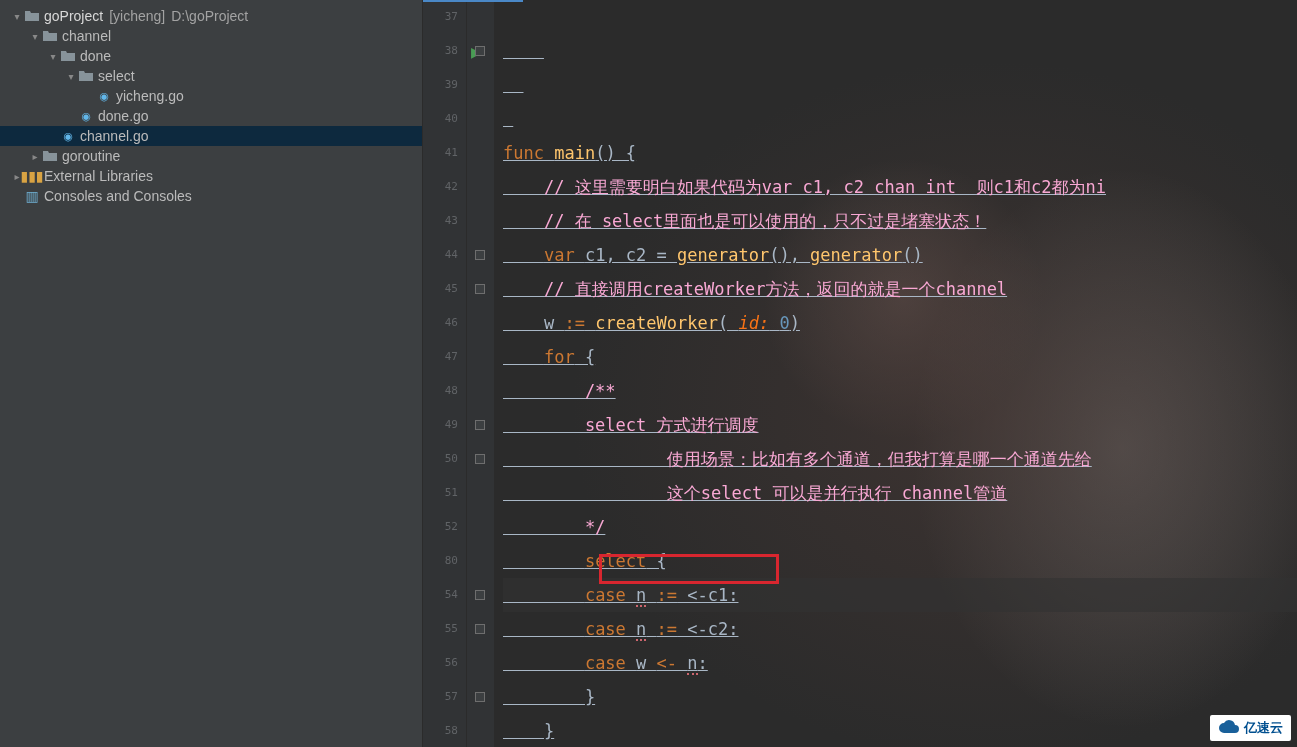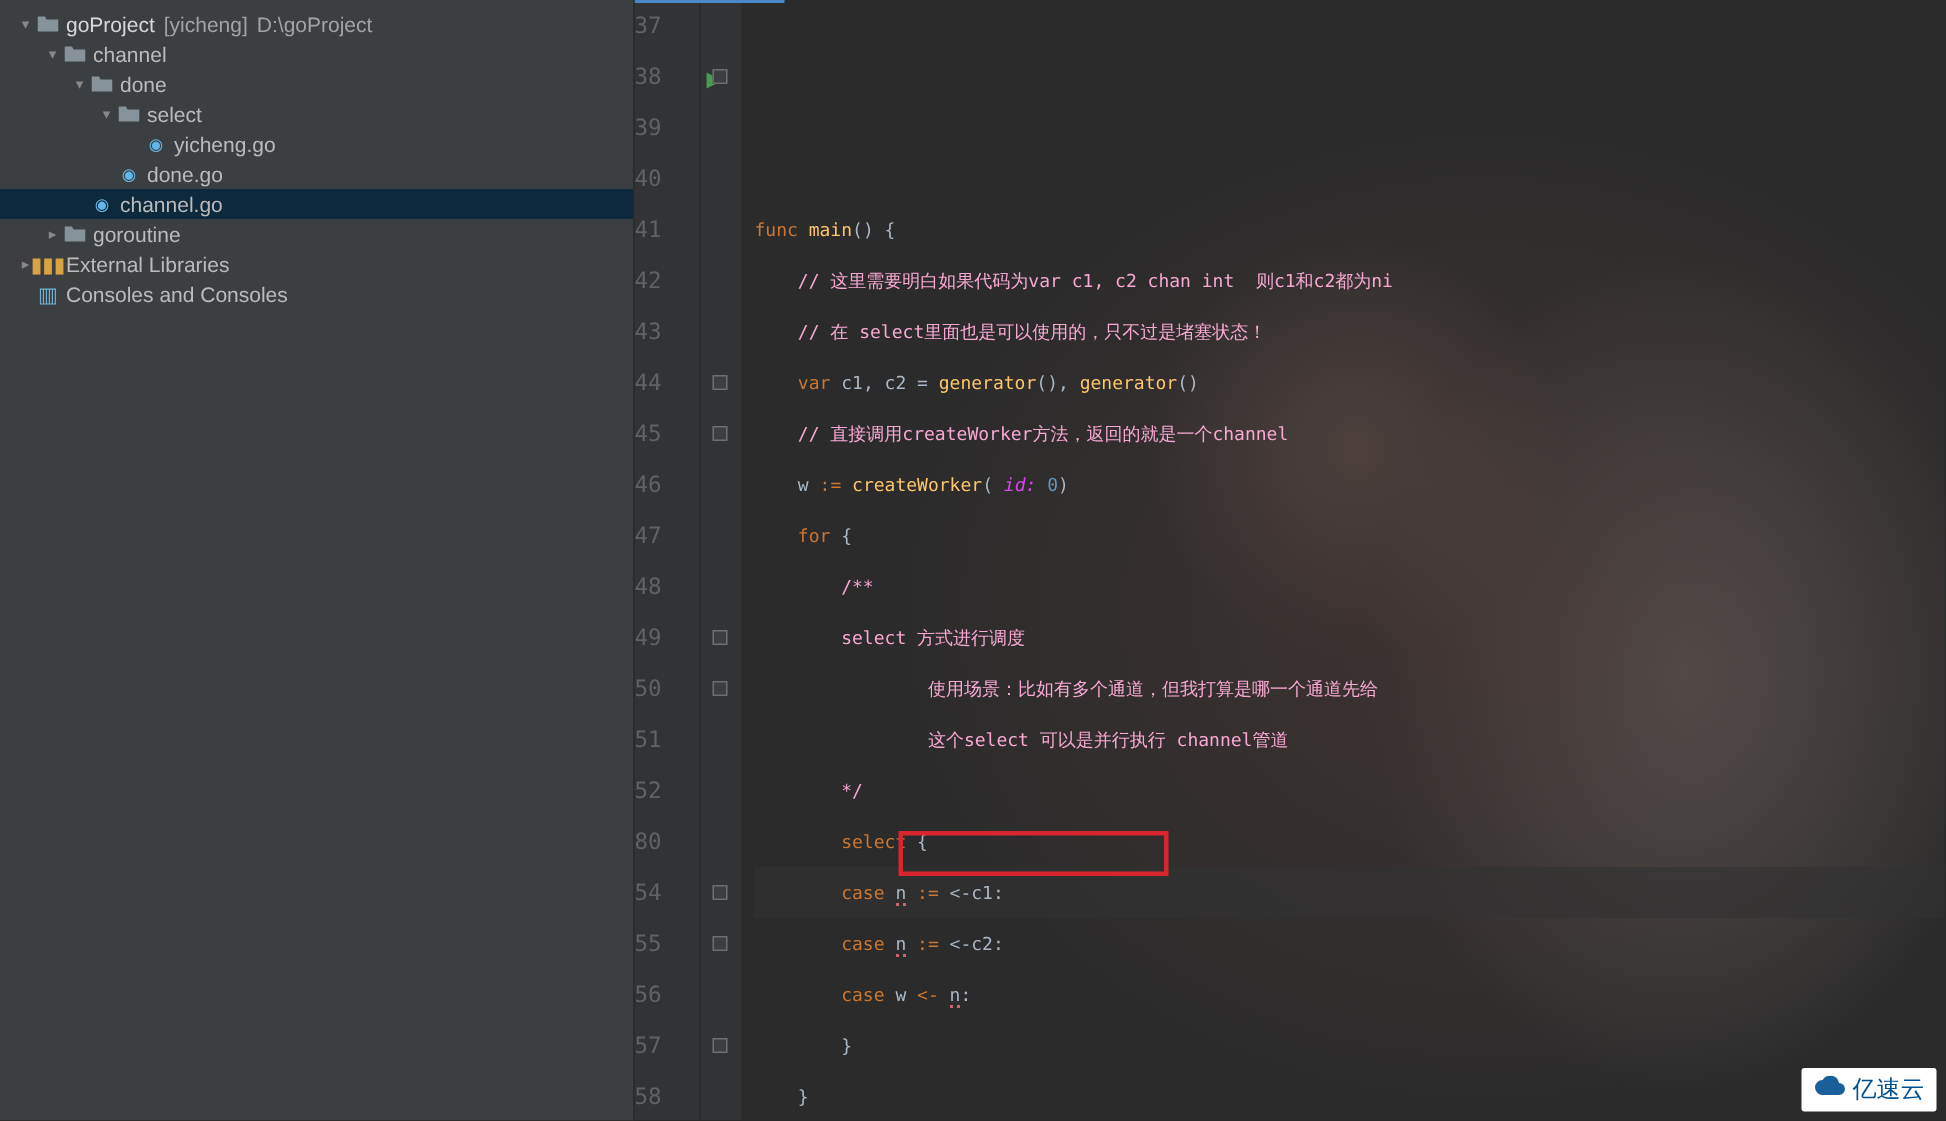--- a/index.html
+++ b/index.html
@@ -63,23 +63,24 @@
   inset: 0;
   background: radial-gradient(ellipse 600px 500px at 65% 55%, rgba(76,58,54,0.55), rgba(43,43,43,0) 70%),
               radial-gradient(ellipse 200px 200px at 55% 40%, rgba(180,140,130,0.25), rgba(43,43,43,0) 70%),
               radial-gradient(ellipse 300px 400px at 80% 60%, rgba(210,200,195,0.25), rgba(43,43,43,0) 70%);
   pointer-events: none;
 }
 .gutter {
   width: 44px;
   background: #313335;
   color: #606366;
+  text-align: right;
   padding-right: 8px;
   font-family: Consolas, monospace;
-  font-size: 15px;
+  font-size: 11px;
   line-height: 34px;
   position: relative;
   z-index: 2;
   border-right: 1px solid #2b2b2b;
 }
 .gutter .ln { height: 34px; }
 .gutter-extra {
   width: 28px;
   background: #313335;
   position: relative;
@@ -97,49 +98,50 @@
   position: absolute;
   left: 8px;
   width: 10px;
   height: 10px;
   border: 1px solid #6e6e6e;
   background: #3c3f41;
 }
 .code {
   flex: 1;
   font-family: Consolas, "Microsoft YaHei", monospace;
-  font-size: 12px;
+  font-size: 17px;
   line-height: 34px;
   position: relative;
   z-index: 2;
   white-space: pre;
   padding-left: 8px;
+  text-decoration: underline;
 }
 .code .line { height: 34px; }
 .code .hl-line { background: rgba(50,50,50,0.6); }
 .kw { color: #cc7832; }
 .fn { color: #ffc66d; }
 .cm { color: #f9a8d4; }
 .nm { color: #6897bb; }
 .va { color: #a9b7c6; }
-.pa { color: #d946ef; font-style: italic; }
+.pa { color: #f97316; font-style: italic; }
 .err { border-bottom: 2px dotted #cc666e; }
 .redbox {
   position: absolute;
   border: 3px solid #d8262f;
   pointer-events: none;
 }
 .watermark {
   position: absolute;
   right: 6px;
   bottom: 6px;
   background: #fff;
   color: #004f8f;
-  font-size: 16px;
-  font-weight: normal;
+  font-size: 13px;
+  font-weight: bold;
   padding: 4px 8px;
   border-radius: 2px;
   display: flex;
   align-items: center;
   gap: 4px;
   z-index: 5;
 }
 .top-indicator {
   position: absolute;
   top: 0; left: 0;

